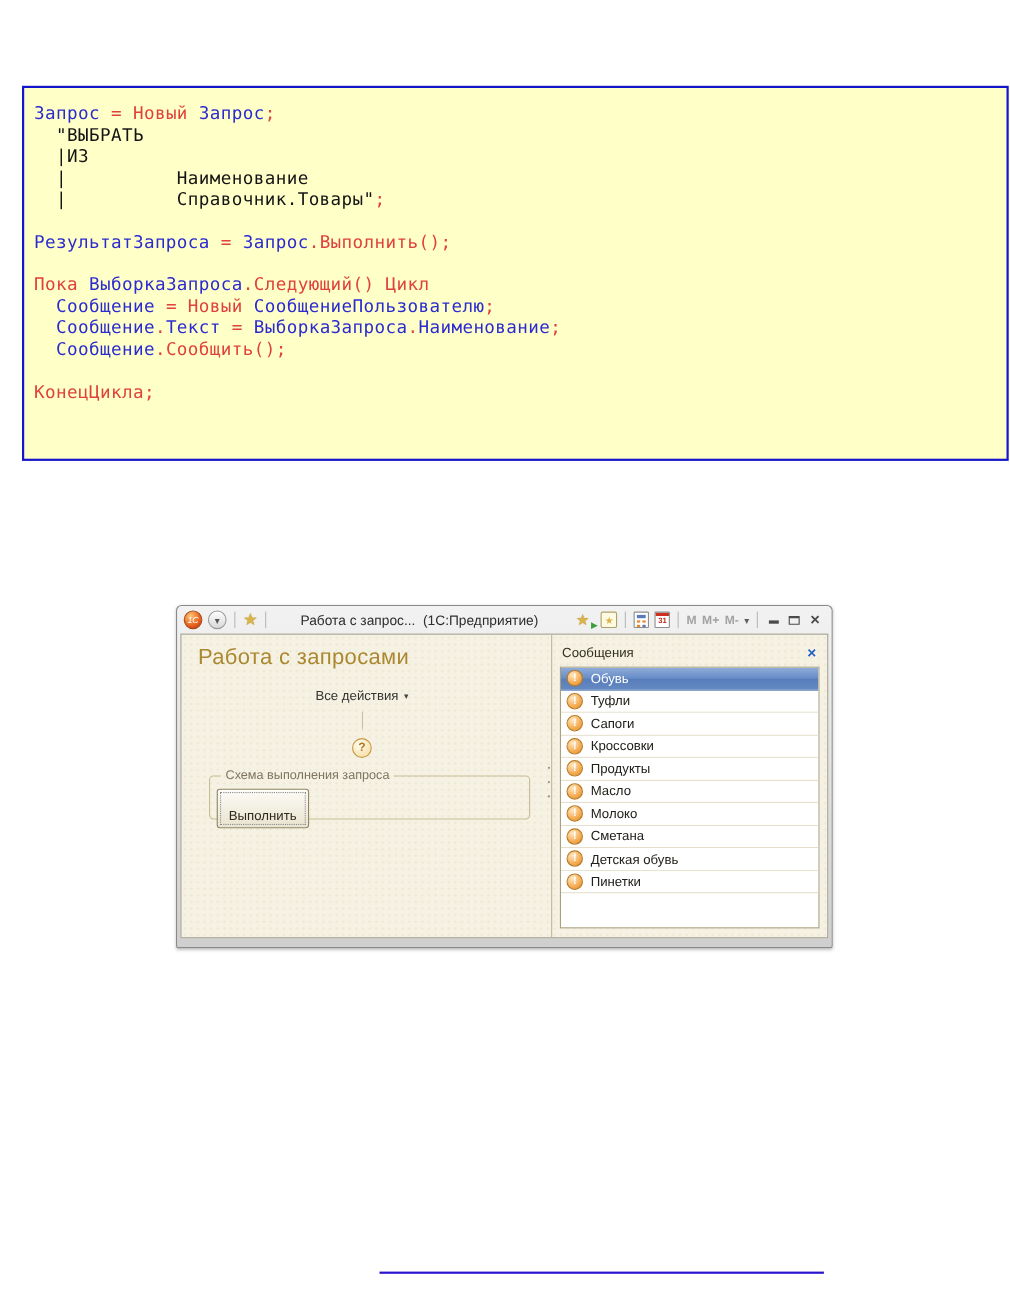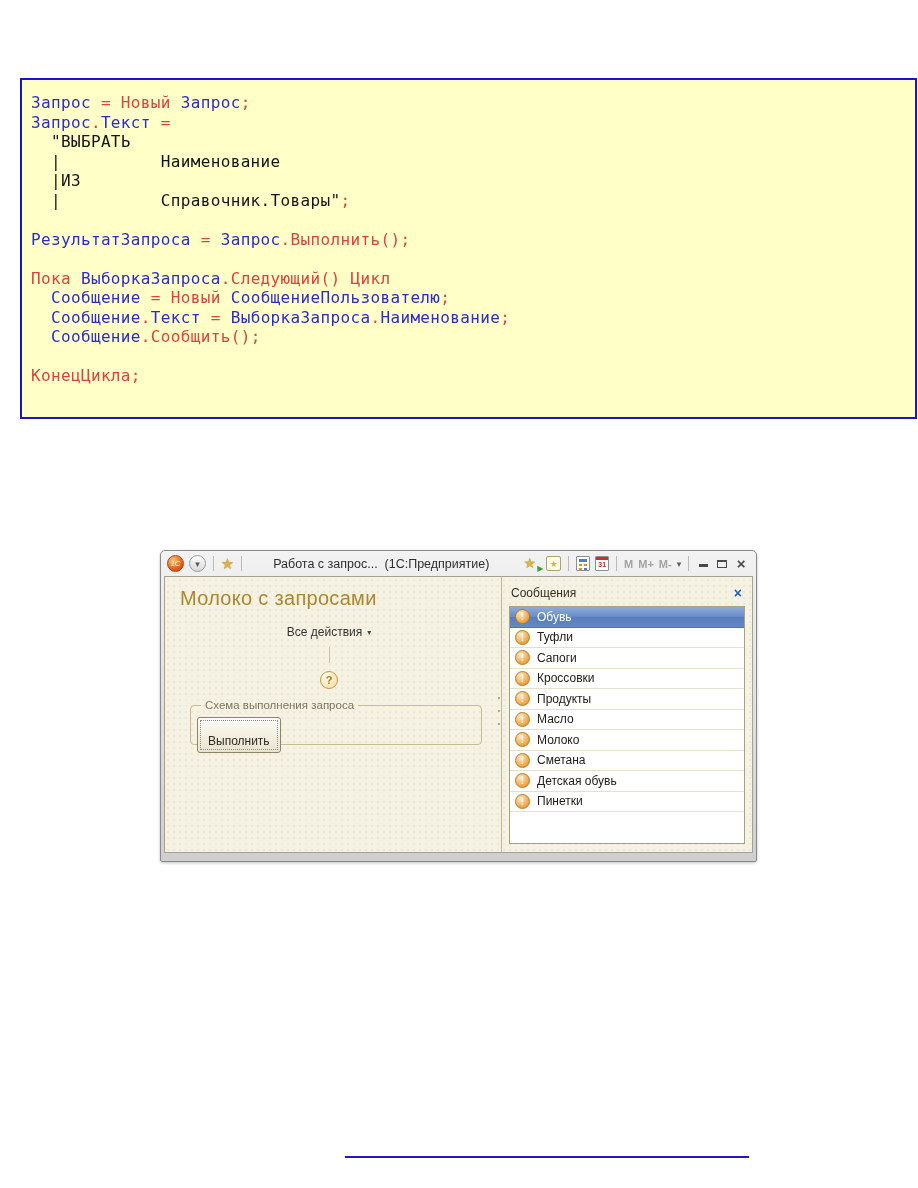--- a/index.html
+++ b/index.html
@@ -129,24 +129,23 @@
   
   .bottom-rule{position:absolute;left:345px;top:1156px;width:404px;height:2px;background:#2A13CF;}
 </style>
 <style>.tok-b{color:#2B2BD0}.tok-r{color:#E04040}.tok-k{color:#141414}</style></head>
 <body>
 
 <div class="page">
 
   <div class="code-block">
       <div class="code-line"><span class="tok-b">Запрос</span><span class="tok-r"> = </span><span class="tok-r">Новый</span><span class="tok-k"> </span><span class="tok-b">Запрос</span><span class="tok-r">;</span></div>
-      <div class="code-line"><span class="tok-b">Запрос</span><span class="tok-r">.</span><span class="tok-b">Текст</span><span class="tok-r"> =</span></div>
       <div class="code-line"><span class="tok-k">  "ВЫБРАТЬ</span></div>
+      <div class="code-line"><span class="tok-k">  |ИЗ</span></div>
       <div class="code-line"><span class="tok-k">  |          Наименование</span></div>
-      <div class="code-line"><span class="tok-k">  |ИЗ</span></div>
       <div class="code-line"><span class="tok-k">  |          Справочник.Товары"</span><span class="tok-r">;</span></div>
       <div class="code-line">&nbsp;</div>
       <div class="code-line"><span class="tok-b">РезультатЗапроса</span><span class="tok-r"> = </span><span class="tok-b">Запрос</span><span class="tok-r">.</span><span class="tok-r">Выполнить();</span></div>
       <div class="code-line">&nbsp;</div>
       <div class="code-line"><span class="tok-r">Пока</span><span class="tok-k"> </span><span class="tok-b">ВыборкаЗапроса</span><span class="tok-r">.</span><span class="tok-r">Следующий()</span><span class="tok-k"> </span><span class="tok-r">Цикл</span></div>
       <div class="code-line"><span class="tok-k">  </span><span class="tok-b">Сообщение</span><span class="tok-r"> = </span><span class="tok-r">Новый</span><span class="tok-k"> </span><span class="tok-b">СообщениеПользователю</span><span class="tok-r">;</span></div>
       <div class="code-line"><span class="tok-k">  </span><span class="tok-b">Сообщение</span><span class="tok-r">.</span><span class="tok-b">Текст</span><span class="tok-r"> = </span><span class="tok-b">ВыборкаЗапроса</span><span class="tok-r">.</span><span class="tok-b">Наименование</span><span class="tok-r">;</span></div>
       <div class="code-line"><span class="tok-k">  </span><span class="tok-b">Сообщение</span><span class="tok-r">.</span><span class="tok-r">Сообщить();</span></div>
       <div class="code-line">&nbsp;</div>
       <div class="code-line"><span class="tok-r">КонецЦикла;</span></div>
@@ -185,21 +184,21 @@
         </span>
       <span class="winbtn btn-max">
           <i></i>
         </span>
       <span class="winbtn btn-close">×</span>
     </div>
 
     <div class="content">
 
       <div class="left-pane">
-        <div class="heading">Молоко с запросами</div>
+        <div class="heading">Работа с запросами</div>
         <div class="actions-row">
           <span class="all-actions">
             <span>Все действия</span>
             <span class="chev">▾</span>
           </span>
           <span class="v-sep"></span>
           <span class="help-btn">?</span>
         </div>
         <fieldset class="groupbox">
           <legend>Схема выполнения запроса</legend>

